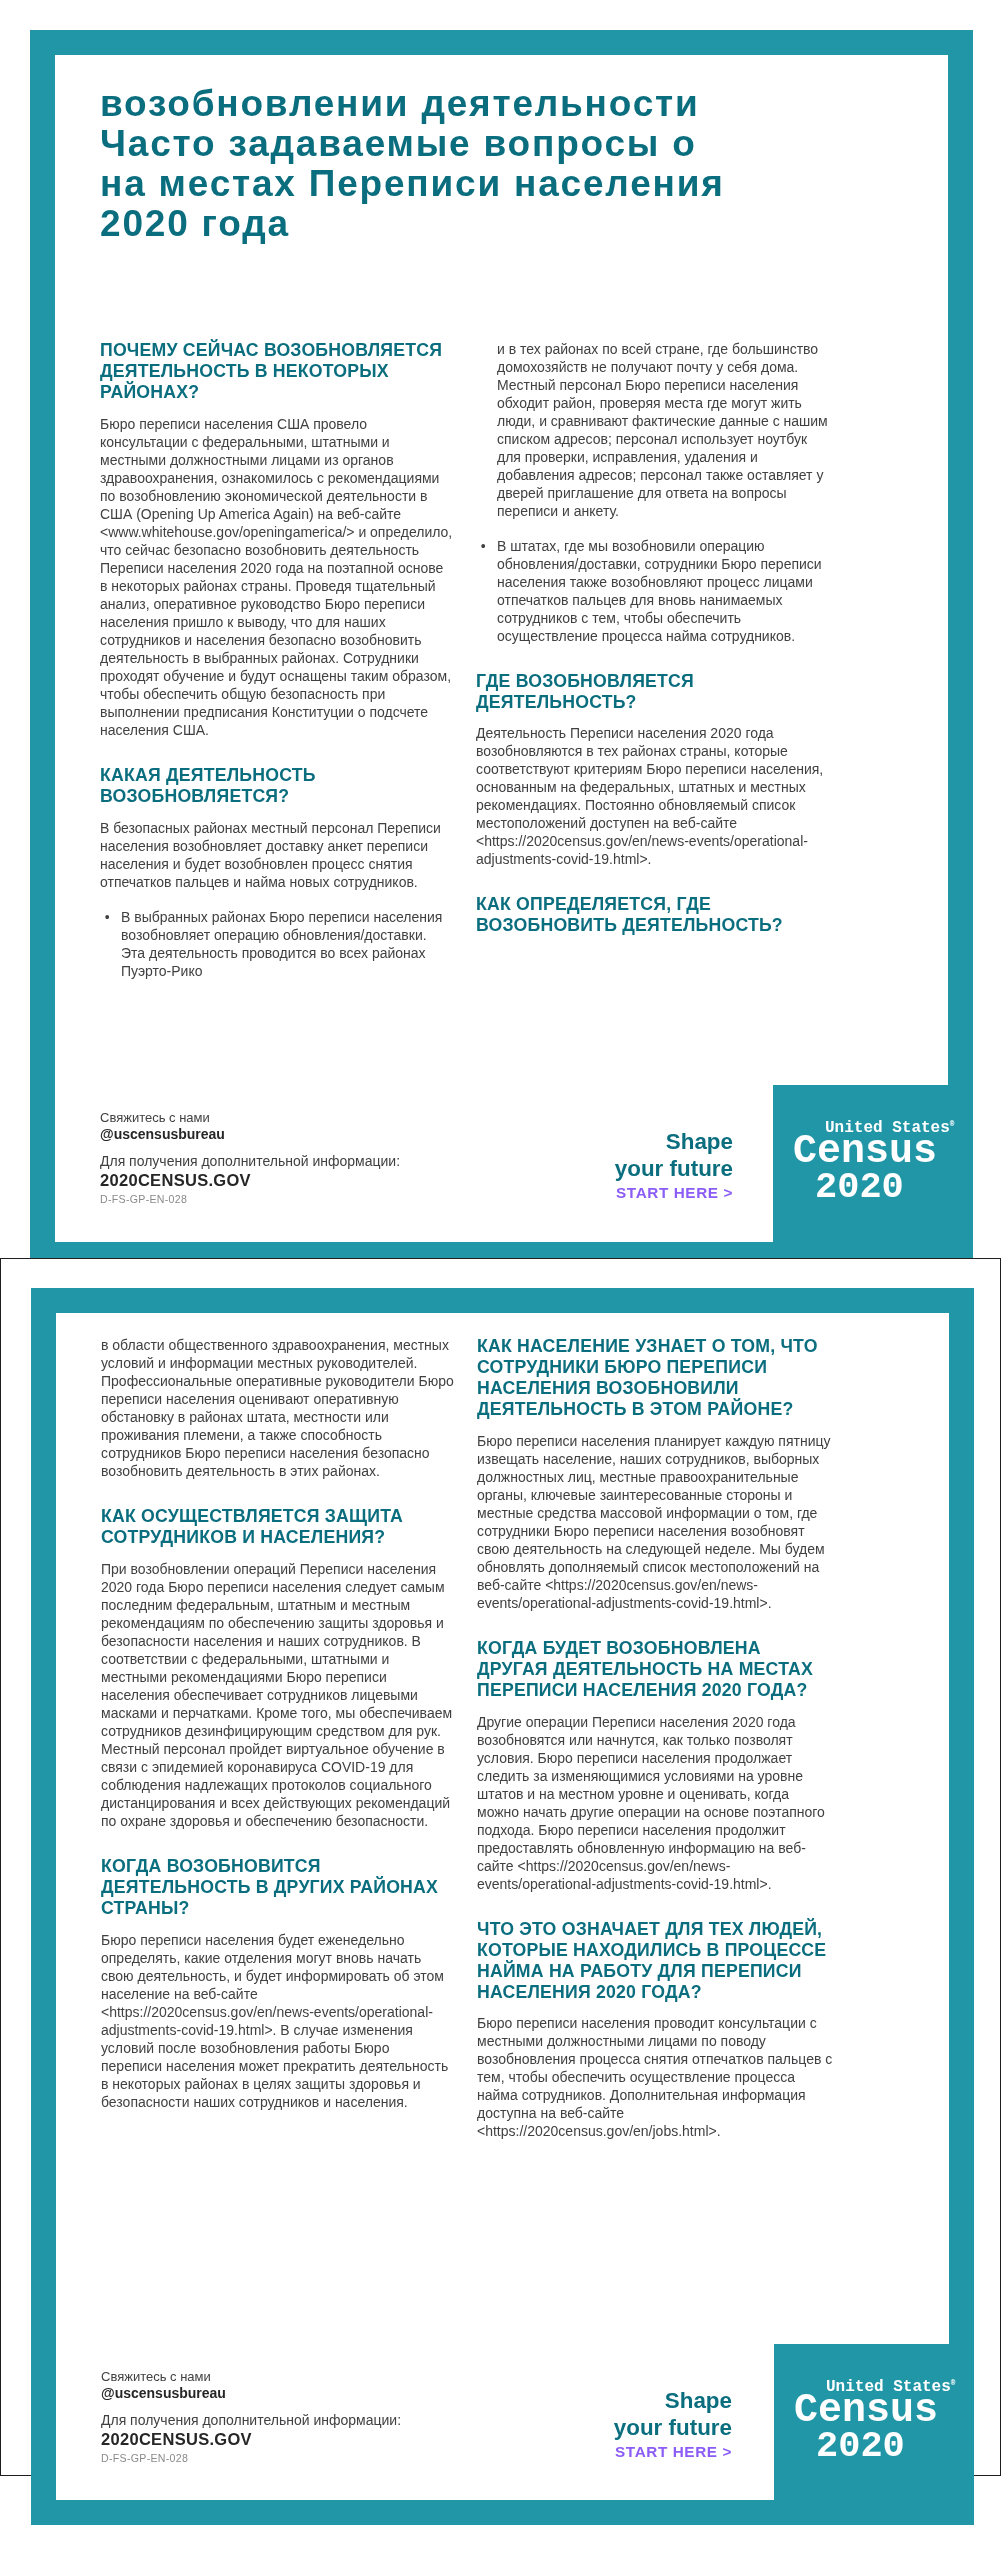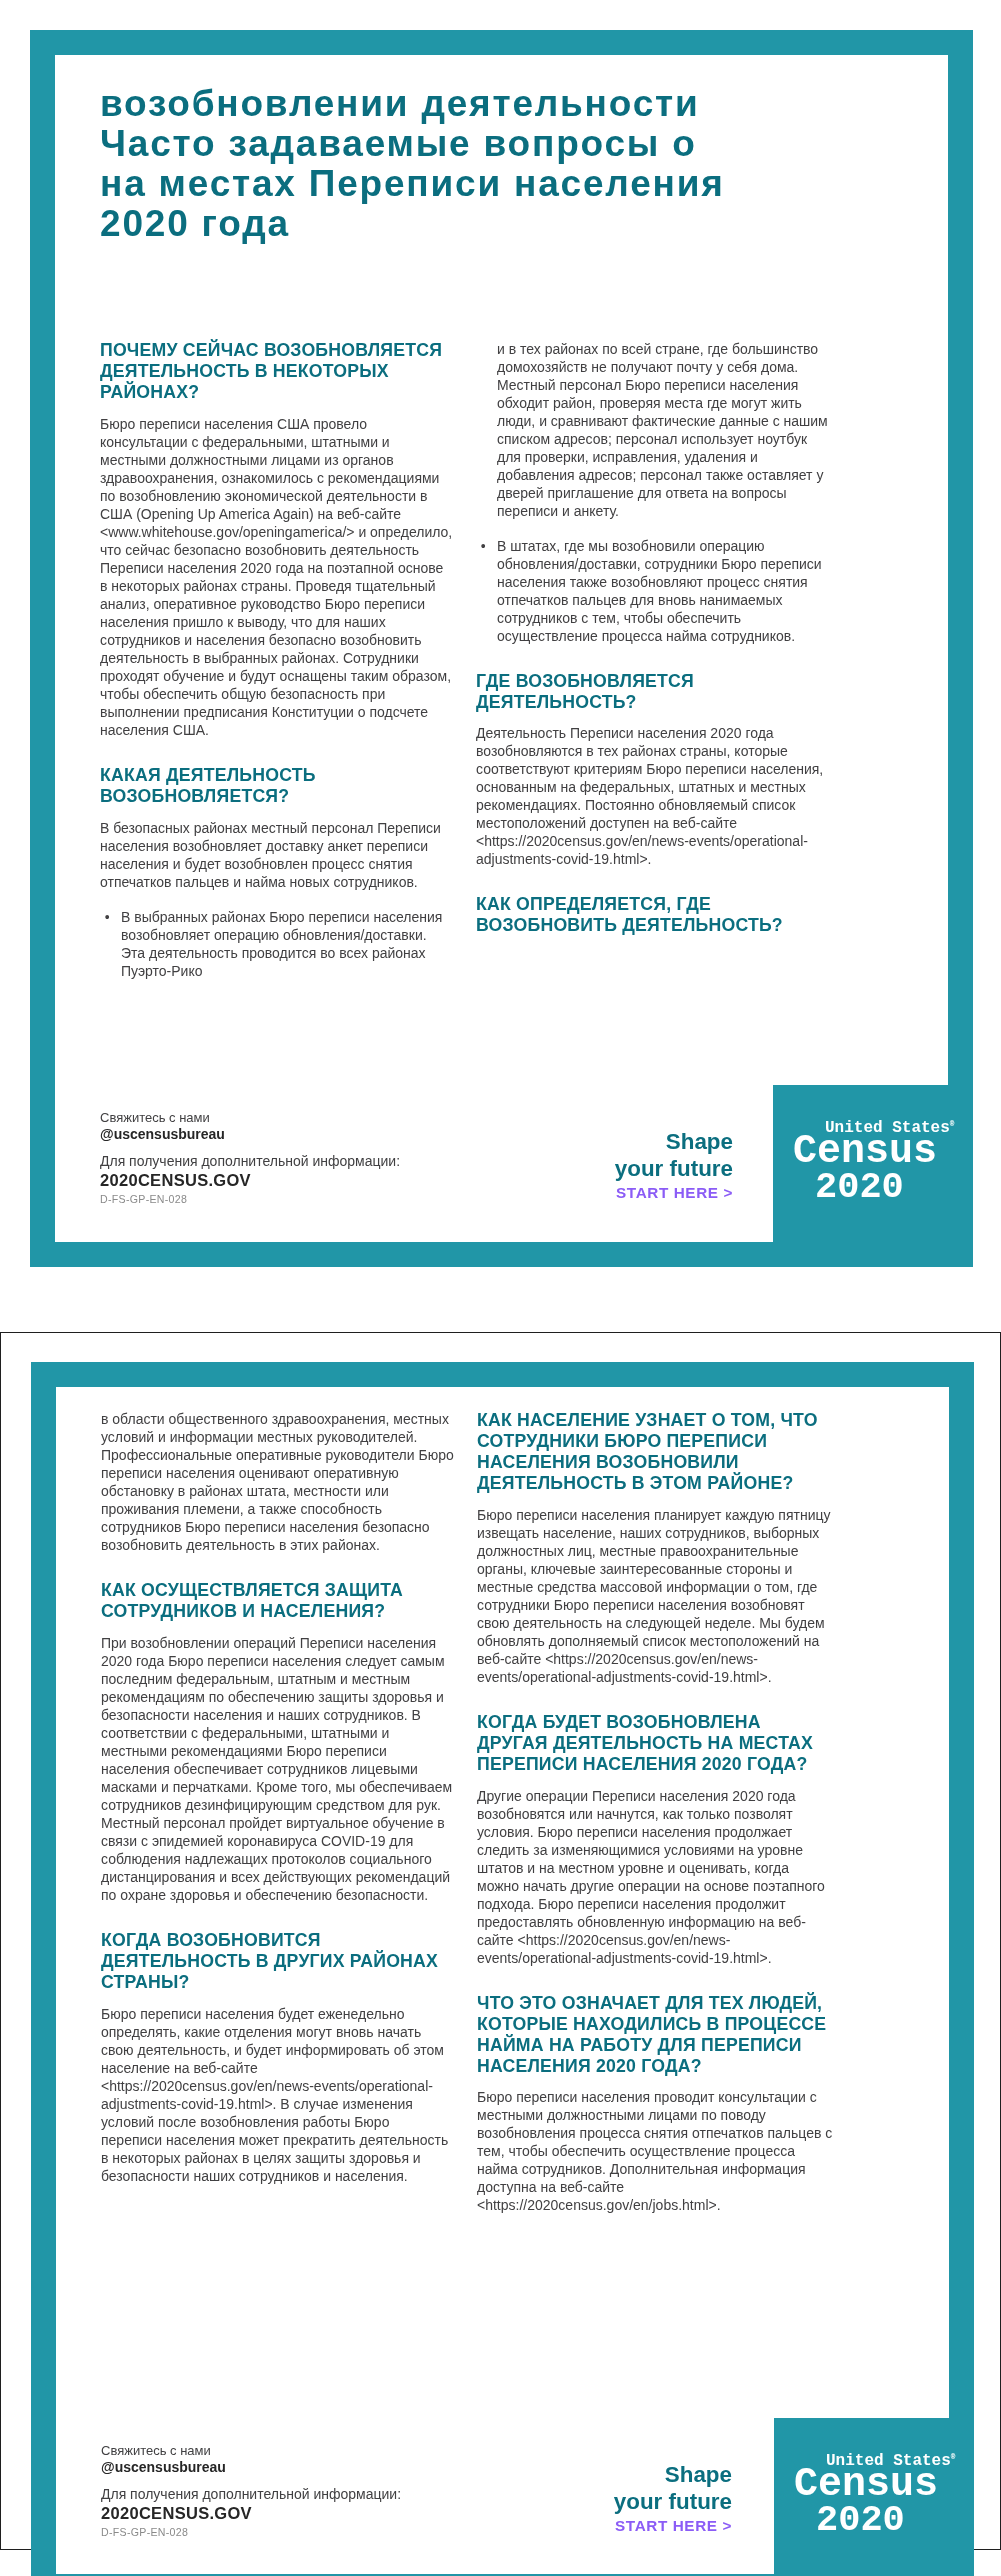--- a/index.html
+++ b/index.html
@@ -3,21 +3,21 @@
 <meta charset="utf-8">
 <style>
   html,body{margin:0;padding:0;}
   body{
     width:1001px;height:2576px;position:relative;background:#ffffff;
     font-family:"Liberation Sans", sans-serif;
     -webkit-font-smoothing:antialiased;
   }
   .page{position:absolute;left:0;width:1001px;background:#fff;box-sizing:border-box;}
   #page1{top:0;height:1279px;}
-  #page2{top:1332px;height:1218px;border:1.2px solid #1f1f1f;}
+  #page2{top:1258px;height:1218px;border:1.2px solid #1f1f1f;}
   .frame{
     position:absolute;left:29.5px;top:29.5px;width:943px;height:1237px;
     border:25px solid #2196a7;box-sizing:border-box;background:#fff;
   }
   #page2 .frame{top:29px;}
   .doc-title{
     position:absolute;left:100px;top:84px;width:801px;
     color:#0b6e7f;font-weight:bold;font-size:37px;line-height:40px;letter-spacing:1.8px;
   }
   .col{position:absolute;top:340px;color:#414042;font-size:14px;line-height:18px;}
@@ -69,21 +69,21 @@
     </div>
   <div class="col col-l">
       <div class="blk h">ПОЧЕМУ СЕЙЧАС ВОЗОБНОВЛЯЕТСЯ ДЕЯТЕЛЬНОСТЬ В НЕКОТОРЫХ РАЙОНАХ?</div>
       <div class="blk p">Бюро переписи населения США провело консультации с федеральными, штатными и местными должностными лицами из органов здравоохранения, ознакомилось с рекомендациями по возобновлению экономической деятельности в США (Opening Up America Again) на веб-сайте &lt;www.whitehouse.gov/openingamerica/&gt; и определило, что сейчас безопасно возобновить деятельность Переписи населения 2020 года на поэтапной основе в некоторых районах страны. Проведя тщательный анализ, оперативное руководство Бюро переписи населения пришло к выводу, что для наших сотрудников и населения безопасно возобновить деятельность в выбранных районах. Сотрудники проходят обучение и будут оснащены таким образом, чтобы обеспечить общую безопасность при выполнении предписания Конституции о подсчете населения США.</div>
       <div class="blk h">КАКАЯ ДЕЯТЕЛЬНОСТЬ ВОЗОБНОВЛЯЕТСЯ?</div>
       <div class="blk p">В безопасных районах местный персонал Переписи населения возобновляет доставку анкет переписи населения и будет возобновлен процесс снятия отпечатков пальцев и найма новых сотрудников.</div>
       <div class="blk b"><span class="mark">•</span><span>В выбранных районах Бюро переписи населения возобновляет операцию обновления/доставки. Эта деятельность проводится во всех районах Пуэрто-Рико</span></div>
     </div>
   <div class="col col-r">
       <div class="blk bc">и в тех районах по всей стране, где большинство домохозяйств не получают почту у себя дома. Местный персонал Бюро переписи населения обходит район, проверяя места где могут жить люди, и сравнивают фактические данные с нашим списком адресов; персонал использует ноутбук для проверки, исправления, удаления и добавления адресов; персонал также оставляет у дверей приглашение для ответа на вопросы переписи и анкету.</div>
-      <div class="blk b"><span class="mark">•</span><span>В штатах, где мы возобновили операцию обновления/доставки, сотрудники Бюро переписи населения также возобновляют процесс снятия отпечатков пальцев для вновь нанимаемых сотрудников с тем, чтобы обеспечить осуществление процесса найма сотрудников.</span></div>
+      <div class="blk b"><span class="mark">•</span><span>В штатах, где мы возобновили операцию обновления/доставки, сотрудники Бюро переписи населения также возобновляют процесс лицами отпечатков пальцев для вновь нанимаемых сотрудников с тем, чтобы обеспечить осуществление процесса найма сотрудников.</span></div>
       <div class="blk h">ГДЕ ВОЗОБНОВЛЯЕТСЯ ДЕЯТЕЛЬНОСТЬ?</div>
       <div class="blk p">Деятельность Переписи населения 2020 года возобновляются в тех районах страны, которые соответствуют критериям Бюро переписи населения, основанным на федеральных, штатных и местных рекомендациях. Постоянно обновляемый список местоположений доступен на веб-сайте &lt;https://2020census.gov/en/news-events/operational-adjustments-covid-19.html&gt;.</div>
       <div class="blk h">КАК ОПРЕДЕЛЯЕТСЯ, ГДЕ ВОЗОБНОВИТЬ ДЕЯТЕЛЬНОСТЬ?</div>
     </div>
 
   <div class="f-connect">Свяжитесь с нами</div>
   <div class="f-handle">@uscensusbureau</div>
   <div class="f-info">Для получения дополнительной информации:</div>
   <div class="f-site">2020CENSUS.GOV</div>
   <div class="f-doc">D-FS-GP-EN-028</div>

